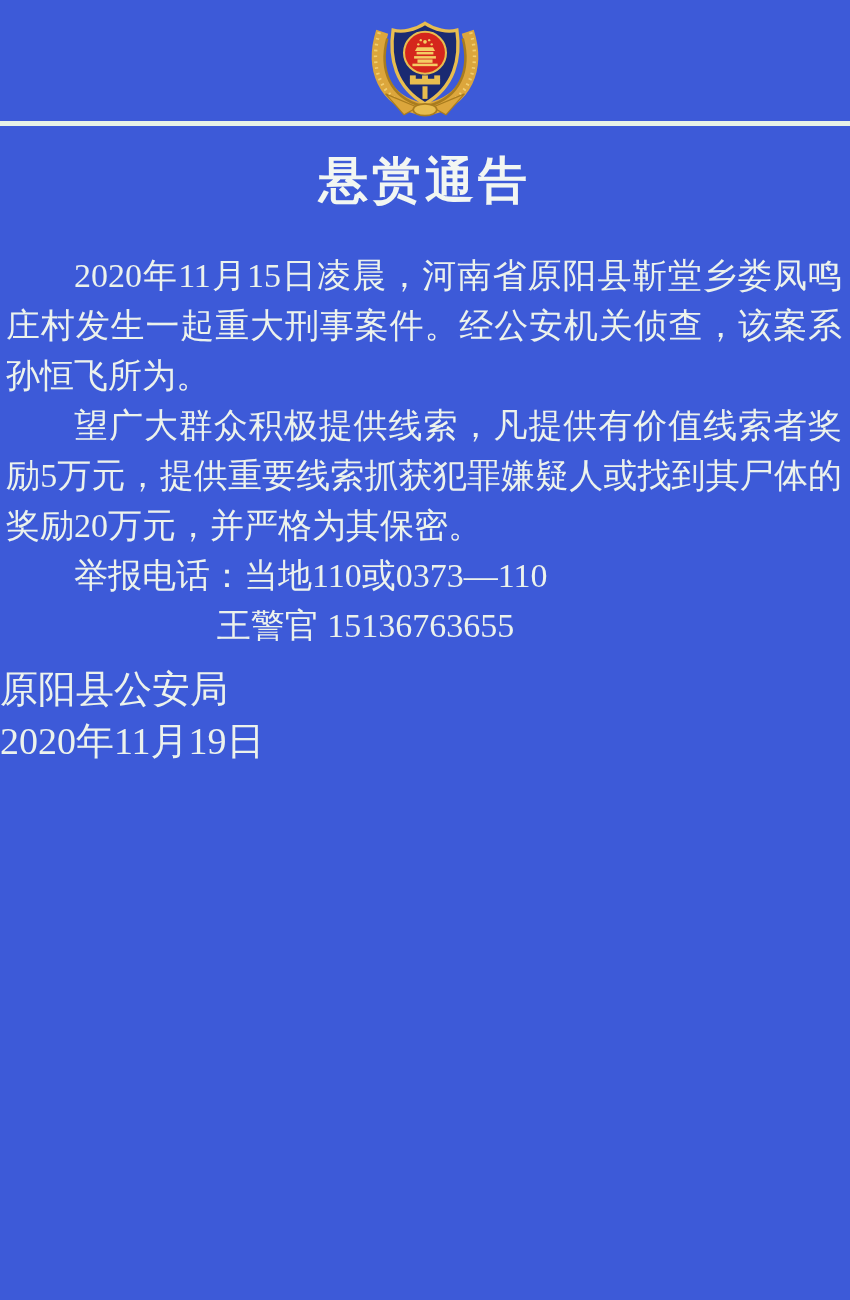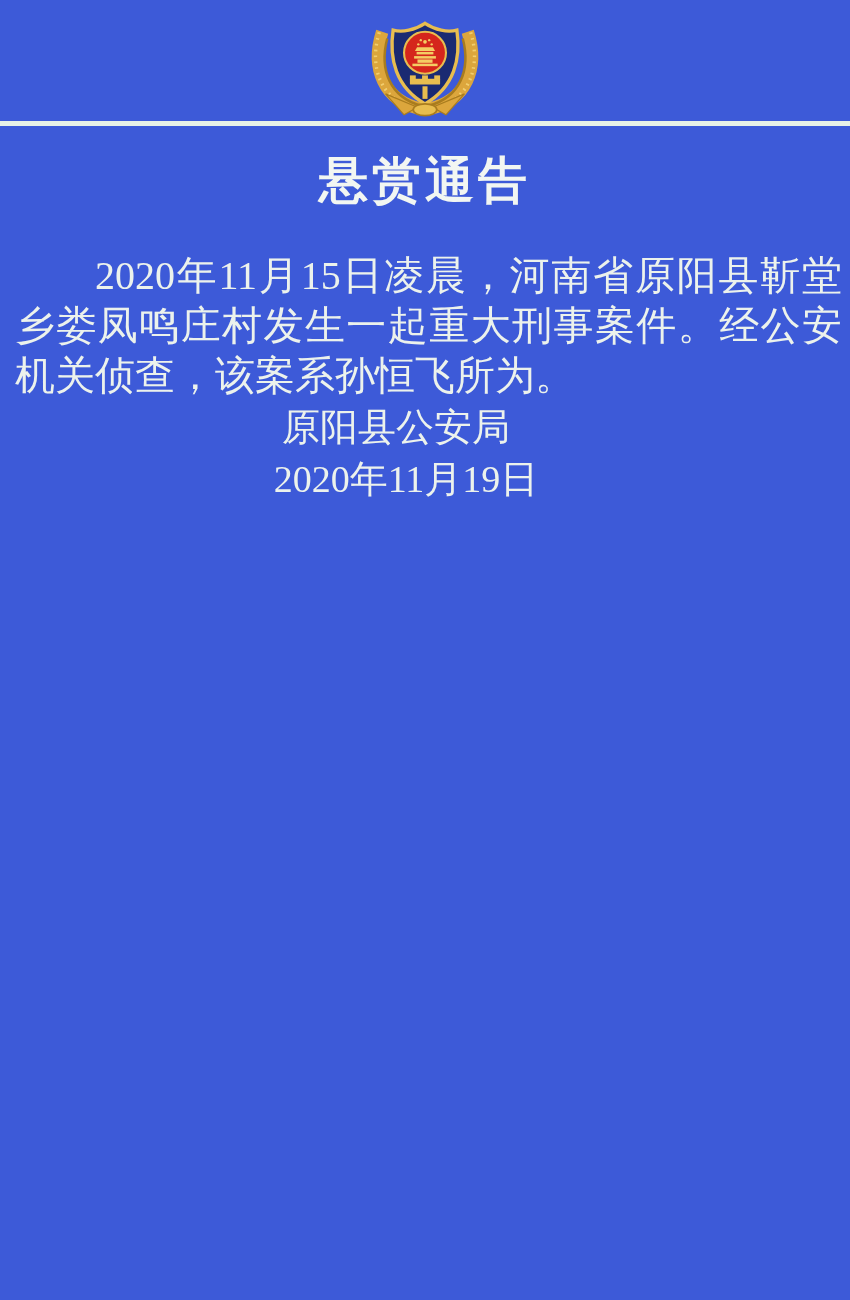--- a/index.html
+++ b/index.html
@@ -20,39 +20,40 @@
   .title {
     margin: 22px 0 0 0;
     text-align: center;
     font-family: "Liberation Sans", sans-serif;
     font-weight: bold;
     font-size: 49px;
     letter-spacing: 4px;
     color: #f2f6f2;
   }
   .content {
-    padding: 37px 8px 0 15px;
-    font-size: 40px;
+    padding: 37px 8px 0 6px;
+    font-size: 34px;
     line-height: 50px;
     text-align: justify;
   }
   .content p {
     margin: 0;
     text-indent: 2em;
     word-break: break-all;
   }
   .contact-line { margin: 0; text-indent: 2em; word-break: keep-all; }
   .contact-line.second-person { text-indent: 6.2em; }
   .signature-block {
+    margin-top: 12px;
     font-size: 38px;
     line-height: 52px;
-    text-align: center;
+    text-align: left;
   }
   .signature-agency { padding-right: 58px; }
-  .signature-date { padding-right: 62px; padding-left: 24px; }
+  .signature-date { padding-right: 62px; }
 </style>
 </head>
 <body>
 
 <div class="page">
 
   <div class="header">
     <span>
       <svg width="126" height="104" viewBox="0 0 150 124" xmlns="http://www.w3.org/2000/svg" aria-hidden="true">
 
@@ -94,20 +95,23 @@
       </svg>
     </span>
   </div>
 
   <div class="divider"></div>
 
   <h1 class="title">悬赏通告</h1>
 
   <div class="content">
     <p>2020年11月15日凌晨，河南省原阳县靳堂乡娄凤鸣庄村发生一起重大刑事案件。经公安机关侦查，该案系孙恒飞所为。</p>
+    <p>望广大群众积极提供线索，凡提供有价值线索者奖励5万元，提供重要线索抓获犯罪嫌疑人或找到其尸体的奖励20万元，并严格为其保密。</p>
+    <p class="contact-line">举报电话：当地110或0373—110</p>
+    <p class="contact-line second-person">王警官 15136763655</p>
   </div>
 
   <div class="signature-block">
     <div class="signature-agency">原阳县公安局</div>
     <div class="signature-date">2020年11月19日</div>
   </div>
 
 </div>
 
 </body></html>

